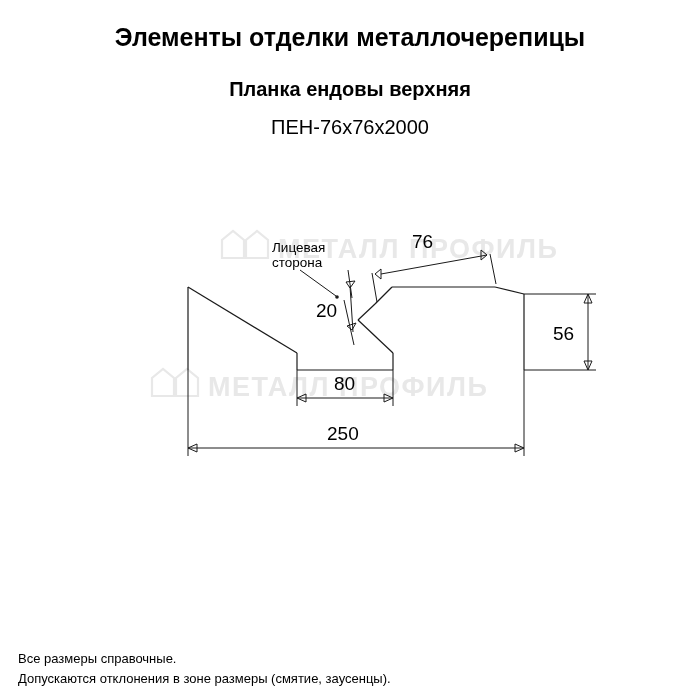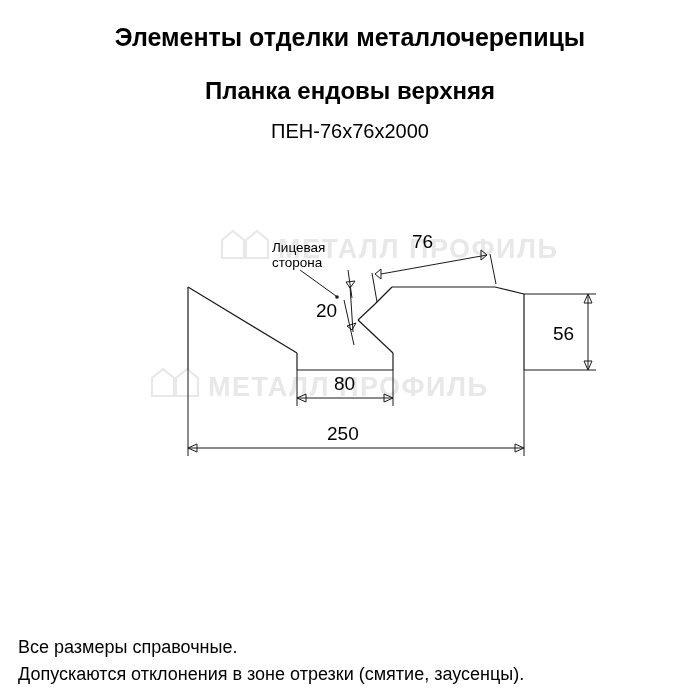--- a/index.html
+++ b/index.html
@@ -25,21 +25,21 @@
     padding-top: 24px;
   }
   .main-title {
     font-size: 25px;
     font-weight: bold;
     letter-spacing: 0px;
     margin: 0 0 26px 0;
     line-height: 1.1;
   }
   .sub-title {
-    font-size: 24px;
+    font-size: 20px;
     font-weight: bold;
     margin: 0 0 16px 0;
     line-height: 1.1;
   }
   .code-title {
     font-size: 20px;
     font-weight: normal;
     margin: 0;
     line-height: 1.1;
   }
@@ -50,21 +50,21 @@
     width: 685px;
     height: 340px;
   }
   .drawing-area svg {
     display: block;
   }
   .footer {
     position: absolute;
     left: 18px;
     bottom: 12px;
-    font-size: 18px;
+    font-size: 13px;
     line-height: 1.5;
     color: #000;
   }
   .footer div {
     white-space: nowrap;
   }
   .wm-text {
     font-family: "Liberation Sans", sans-serif;
     font-weight: bold;
     fill: #e8e8e8;
@@ -191,16 +191,16 @@
         <path class="dim" d="M188 278 L197 274 L197 282 Z" fill="#1a1a1a"></path>
         <path class="dim" d="M524 278 L515 274 L515 282 Z" fill="#1a1a1a"></path>
         <text class="dimtext" x="327" y="270" font-size="22">250</text>
       </g>
 
     </svg>
   </div>
 
   <div class="footer">
     <div>Все размеры справочные.</div>
-    <div>Допускаются отклонения в зоне отрезки (смятие, заусенцы).</div>
+    <div>Допускаются отклонения в зоне размеры (смятие, заусенцы).</div>
   </div>
 
 </div>
 
 </body></html>

